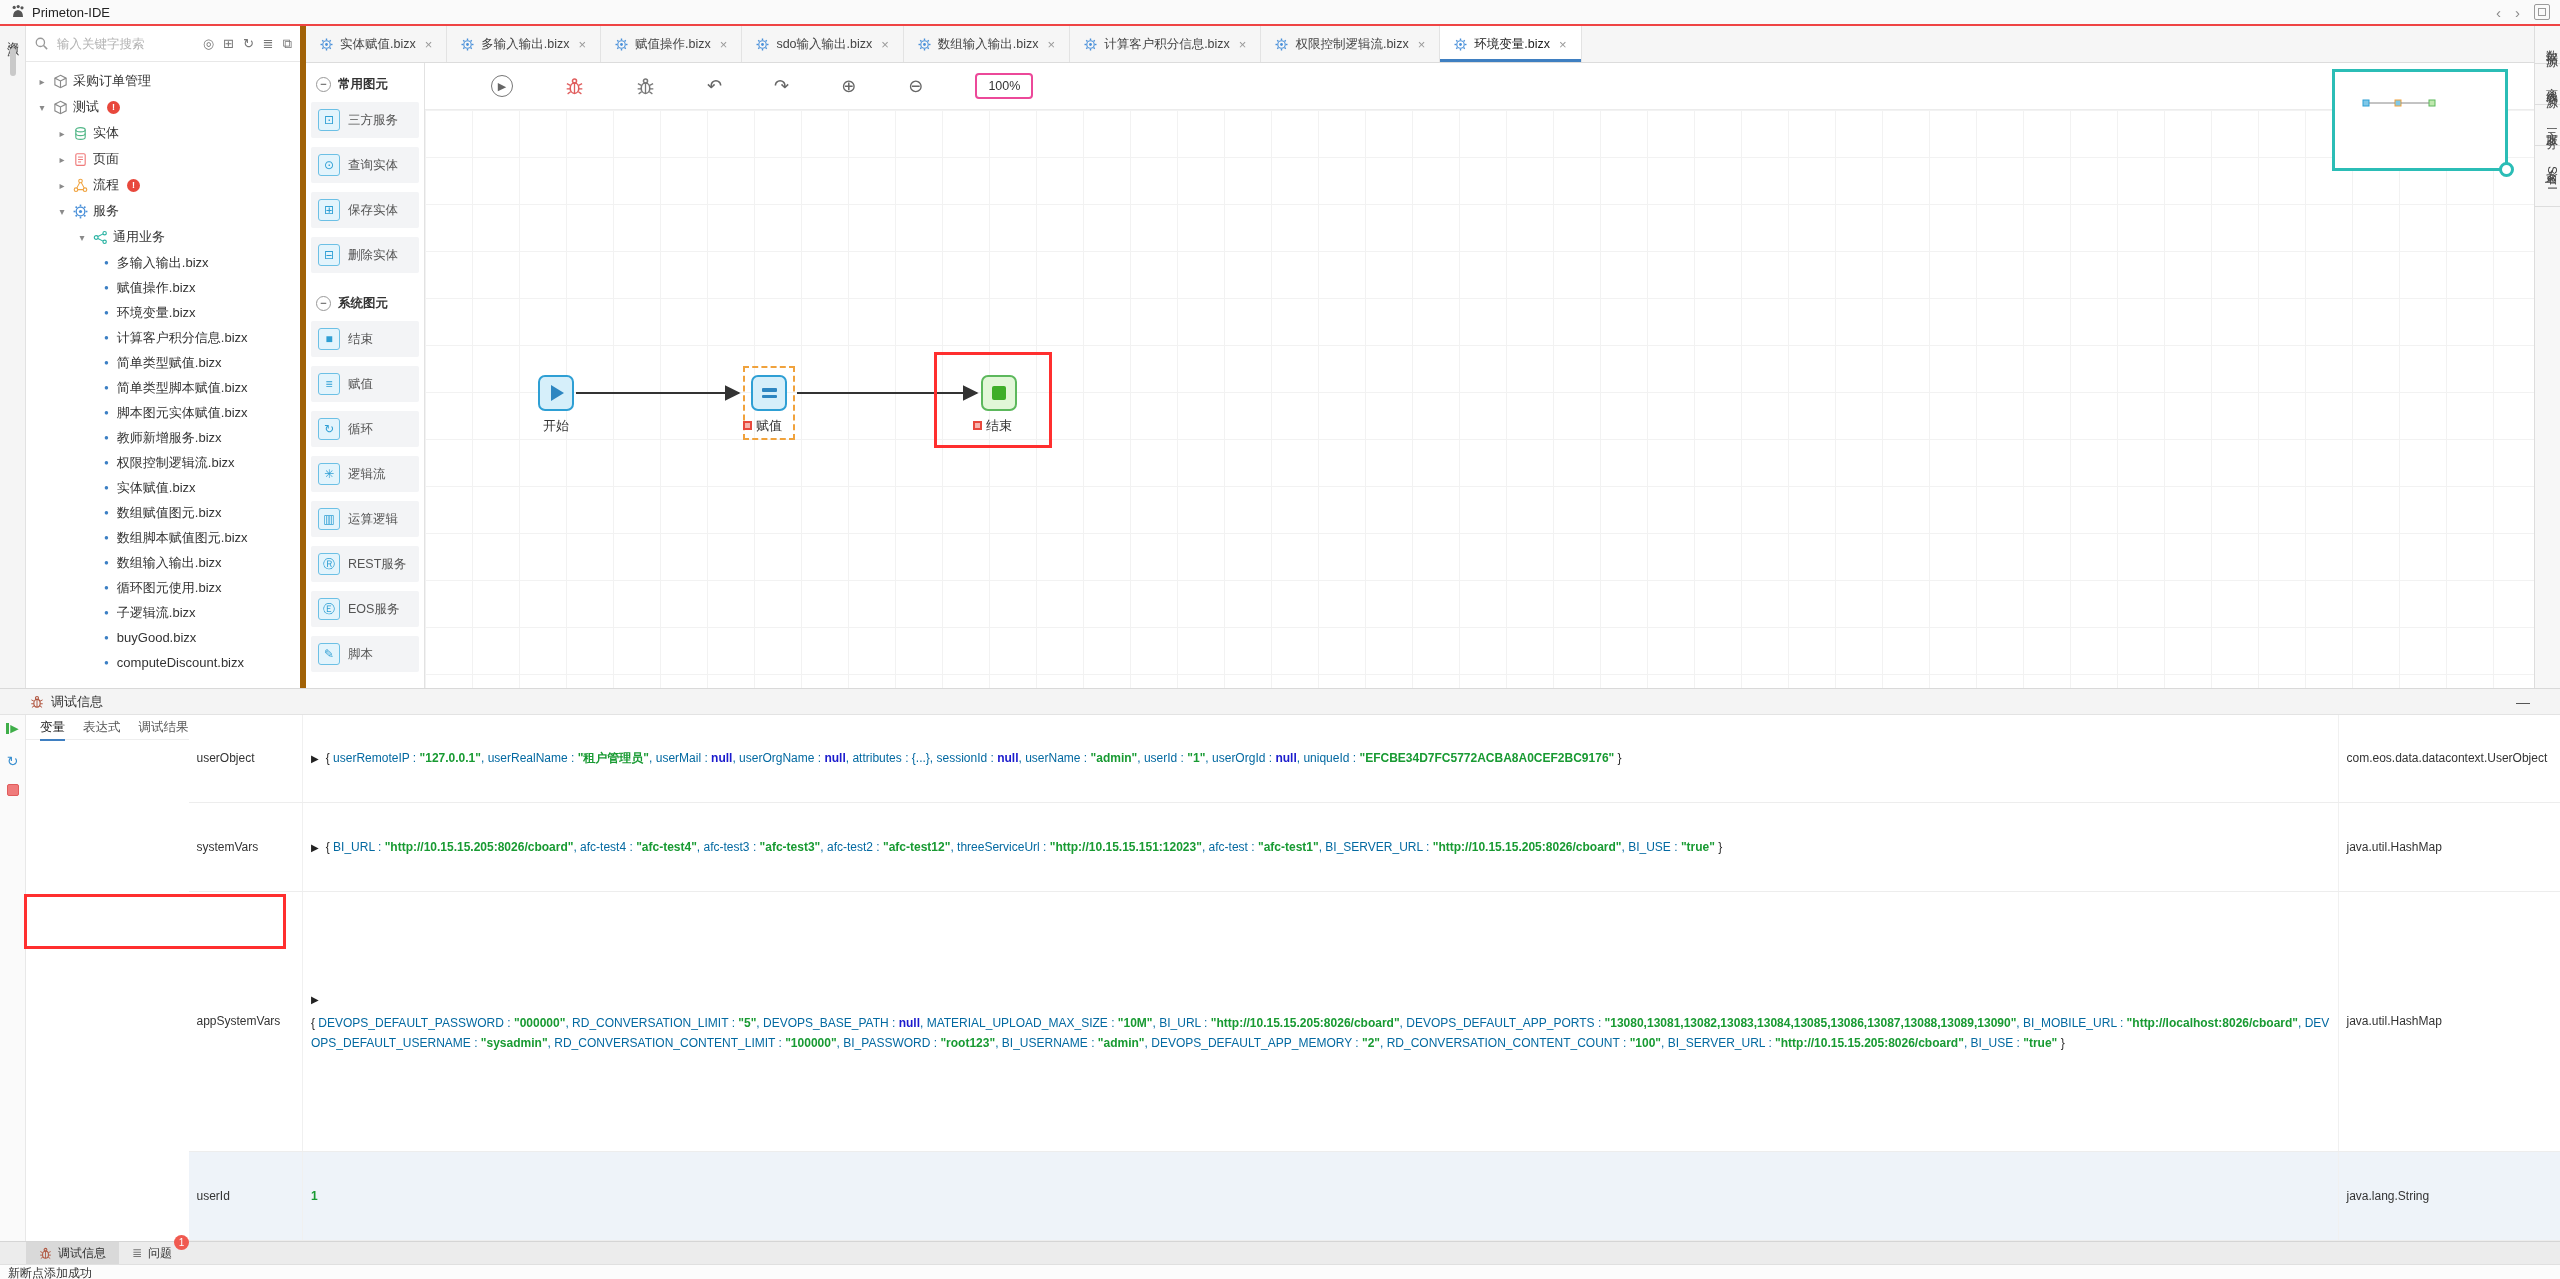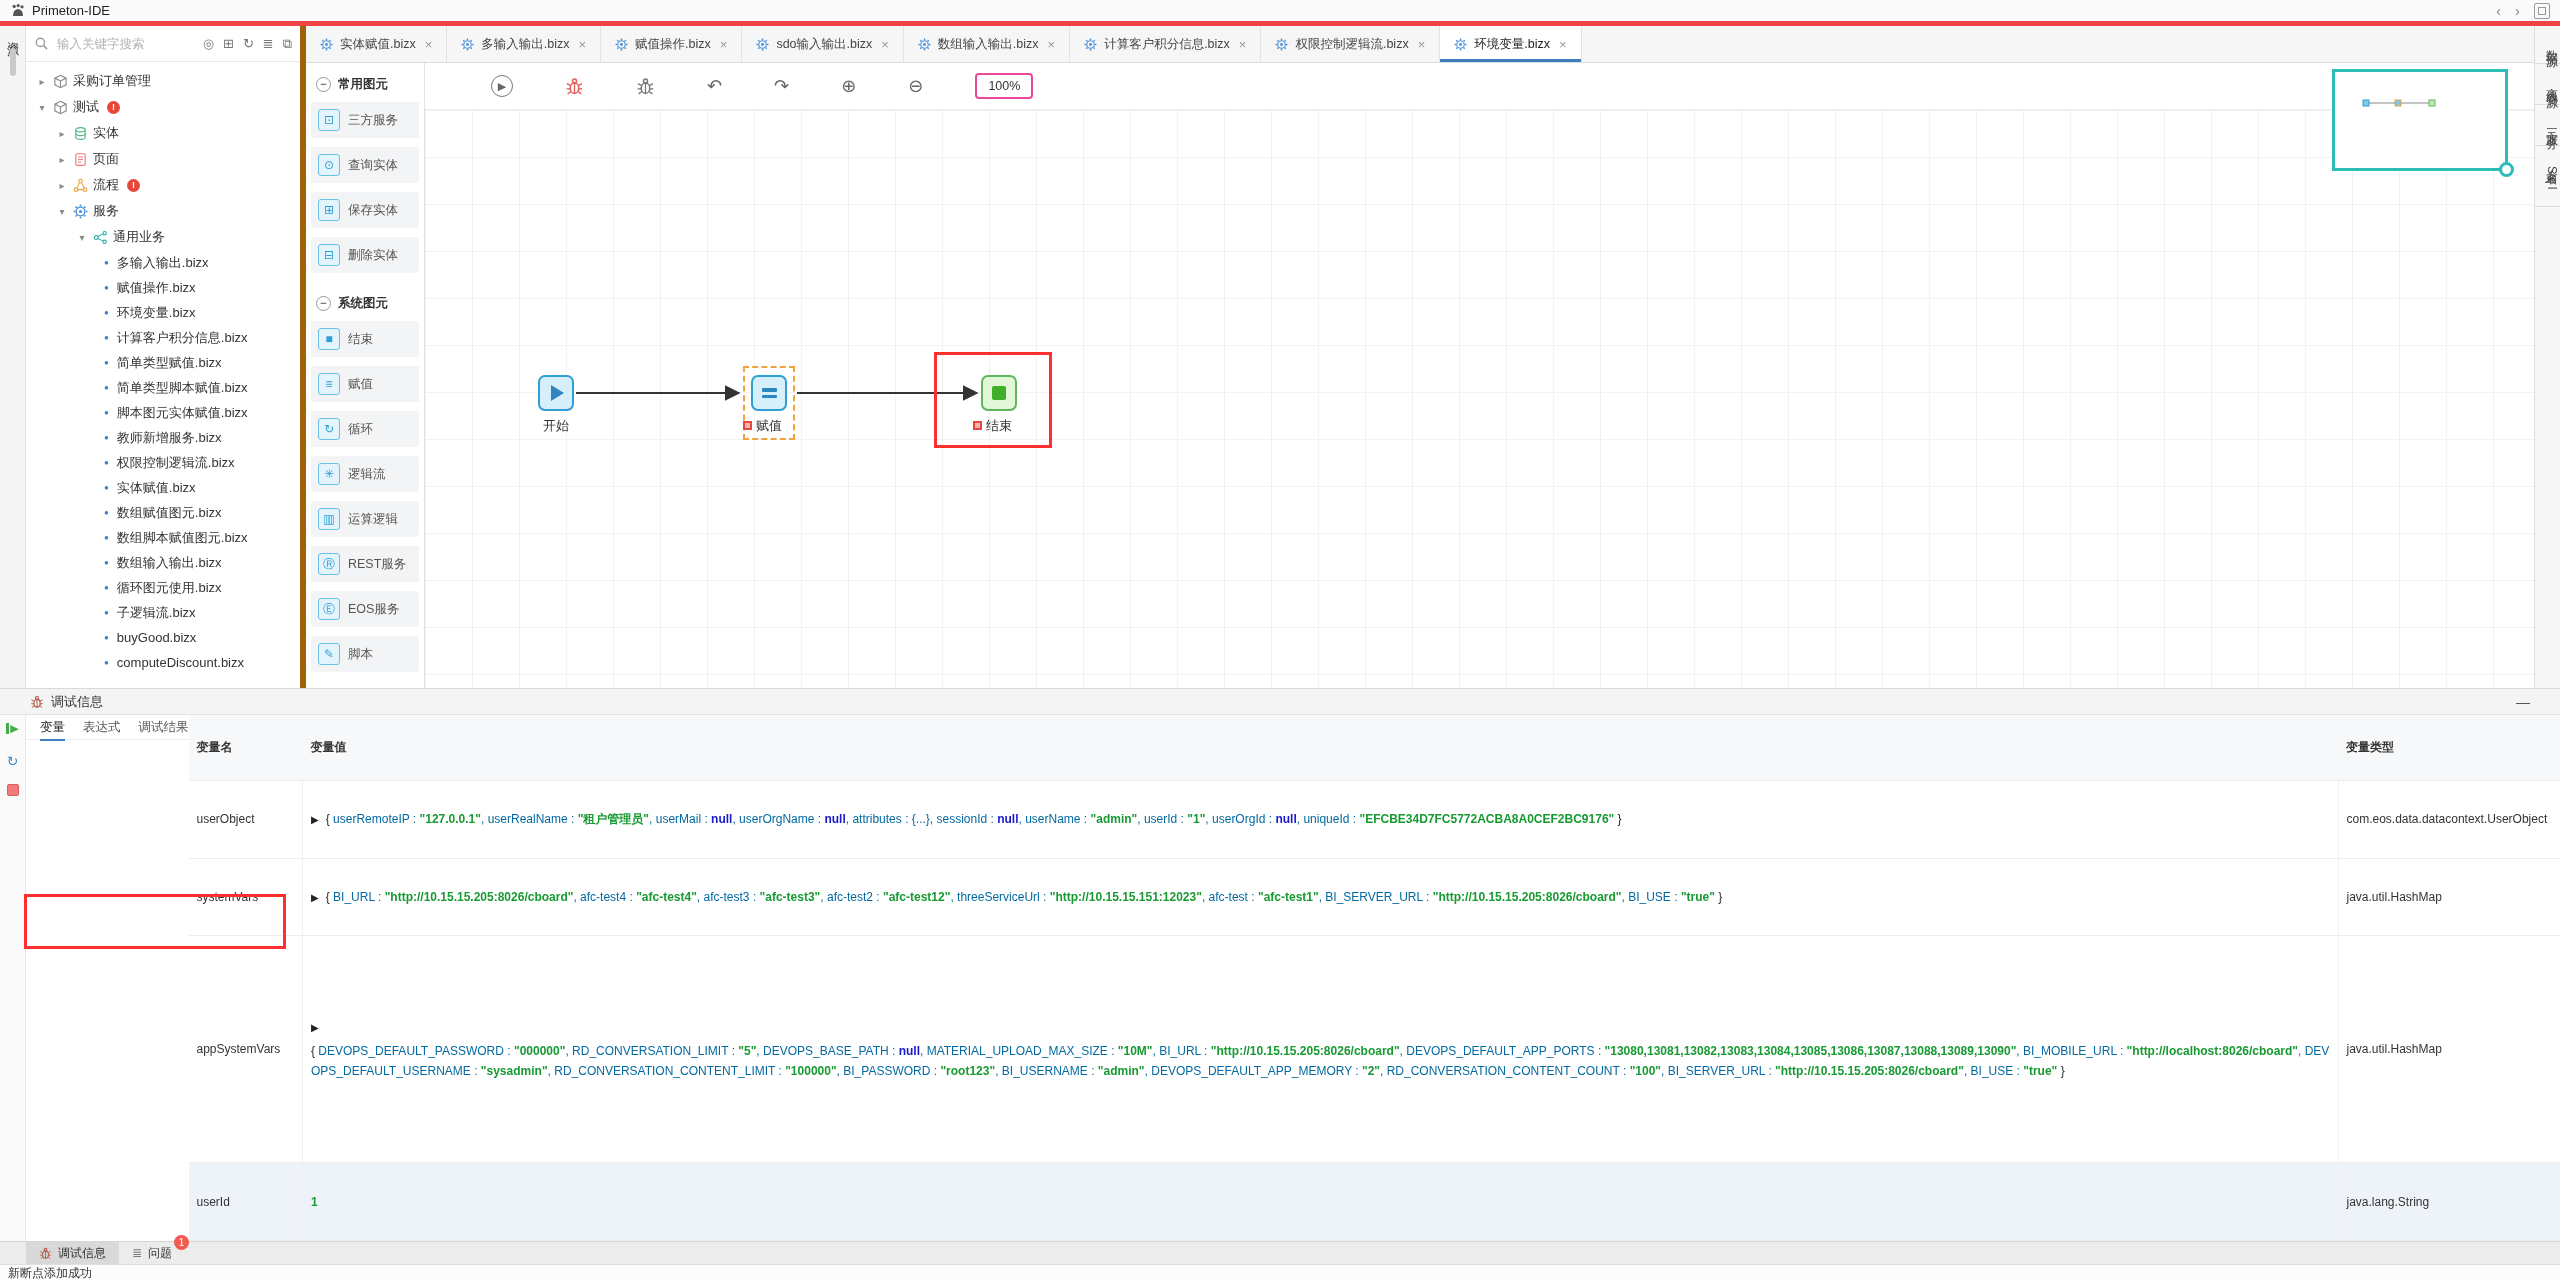--- a/index.html
+++ b/index.html
@@ -6,21 +6,21 @@
   body{
     width:2560px;height:1279px;overflow:hidden;position:relative;
     font-family:"Liberation Sans","DejaVu Sans",sans-serif;
     background:#fff;color:#333;font-size:13px;
     -webkit-font-smoothing:antialiased;
   }
   .ic{display:inline-block;vertical-align:middle;}
   svg.ic{width:15px;height:15px;}
 
   
-  #titlebar{height:26px;background:#fafafa;border-bottom:5px solid #ef4444;
+  #titlebar{height:26px;background:#fafafa;border-bottom:2px solid #ef4444;
     display:flex;align-items:center;padding:0 10px;box-sizing:border-box;}
   #titlebar .logo{width:16px;height:16px;margin-right:6px;color:#555;}
   #titlebar .app-title{font-size:13px;color:#222;}
   #titlebar .tb-right{margin-left:auto;display:flex;align-items:center;gap:14px;color:#8a8a8a;}
   #titlebar .navg{font-size:15px;line-height:1;cursor:default;}
   #titlebar .saveic{width:14px;height:14px;border:1.5px solid #9a9a9a;border-radius:2px;position:relative;}
   #titlebar .saveic:before{content:"";position:absolute;left:3px;top:3px;width:6px;height:6px;border:1.5px solid #9a9a9a;}
 
   
   #main{display:flex;height:662px;}
@@ -612,25 +612,20 @@
         <span class="dbg-tab">表达式</span>
         <span class="dbg-tab">调试结果</span>
       </div>
       <table class="vars">
         <colgroup>
             <col class="c-name">
             <col>
             <col class="c-type">
           </colgroup>
         <tbody>
-            <tr>
-          <th>变量名</th>
-          <th>变量值</th>
-          <th>变量类型</th>
-        </tr>
         <tr class="row-single">
           <td class="cell-name">userObject</td>
           <td class="cell-val"><span class="expander">▶</span><span><span class="tk-p">{ </span><span class="tk-k">userRemoteIP : </span><span class="tk-s">"127.0.0.1"</span><span class="tk-k">, userRealName : </span><span class="tk-s">"租户管理员"</span><span class="tk-k">, userMail : </span><span class="tk-n">null</span><span class="tk-k">, userOrgName : </span><span class="tk-n">null</span><span class="tk-k">, attributes : {...}, sessionId : </span><span class="tk-n">null</span><span class="tk-k">, userName : </span><span class="tk-s">"admin"</span><span class="tk-k">, userId : </span><span class="tk-s">"1"</span><span class="tk-k">, userOrgId : </span><span class="tk-n">null</span><span class="tk-k">, uniqueId : </span><span class="tk-s">"EFCBE34D7FC5772ACBA8A0CEF2BC9176"</span><span class="tk-p"> }</span></span></td>
           <td>com.eos.data.datacontext.UserObject</td>
         </tr>
         <tr class="row-single">
           <td class="cell-name">systemVars</td>
           <td class="cell-val"><span class="expander">▶</span><span><span class="tk-p">{ </span><span class="tk-k">BI_URL : </span><span class="tk-s">"http://10.15.15.205:8026/cboard"</span><span class="tk-k">, afc-test4 : </span><span class="tk-s">"afc-test4"</span><span class="tk-k">, afc-test3 : </span><span class="tk-s">"afc-test3"</span><span class="tk-k">, afc-test2 : </span><span class="tk-s">"afc-test12"</span><span class="tk-k">, threeServiceUrl : </span><span class="tk-s">"http://10.15.15.151:12023"</span><span class="tk-k">, afc-test : </span><span class="tk-s">"afc-test1"</span><span class="tk-k">, BI_SERVER_URL : </span><span class="tk-s">"http://10.15.15.205:8026/cboard"</span><span class="tk-k">, BI_USE : </span><span class="tk-s">"true"</span><span class="tk-p"> }</span></span></td>
           <td>java.util.HashMap</td>
         </tr>

